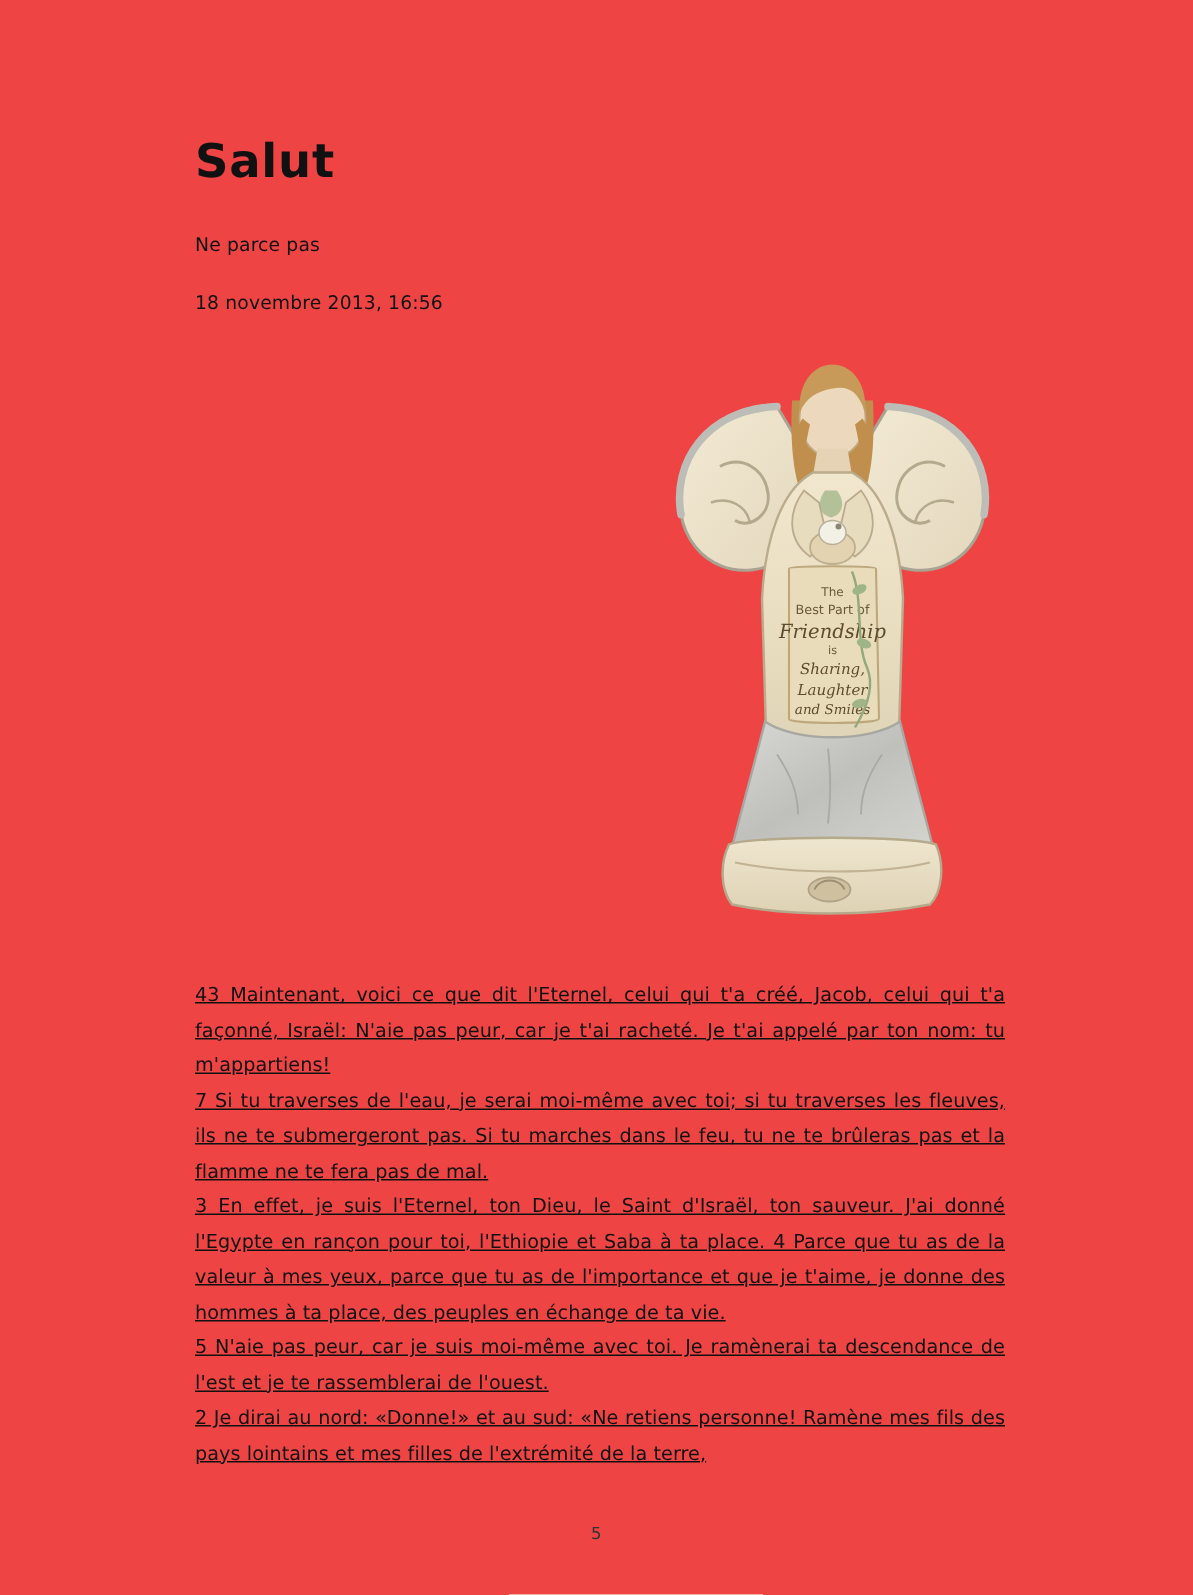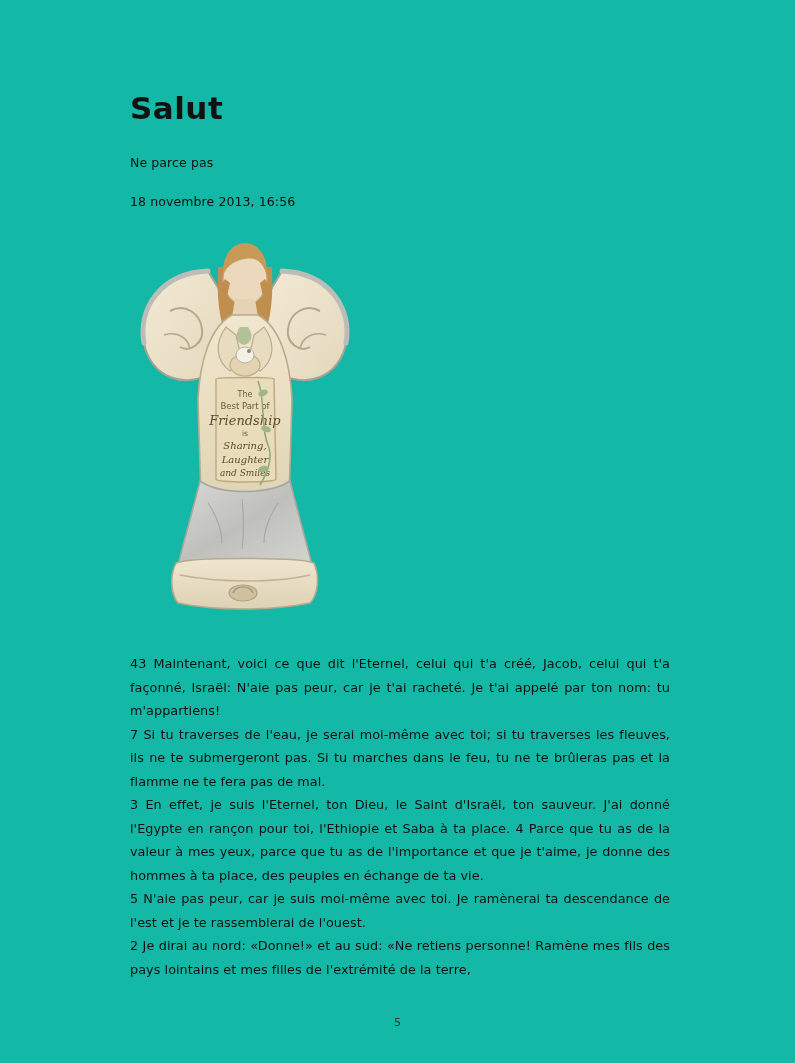--- a/index.html
+++ b/index.html
@@ -13,21 +13,21 @@
     position: relative;
     font-family: "DejaVu Sans", sans-serif;
     color: #111111;
     overflow: hidden;
   }
   .page {
     position: absolute;
     left: 0; top: 0;
     width: 795px;
     height: 1063px;
-    background: #14b8a6;
+    background: #ef4444;
   }
   .content {
     position: absolute;
     left: 130px;
     top: 88px;
     width: 540px;
   }
   .doc-title {
     font-family: "DejaVu Sans", sans-serif;
     font-size: 31px;
@@ -46,40 +46,41 @@
   .doc-date {
     font-size: 12.5px;
     color: #111;
     margin-top: 24px;
     letter-spacing: 0.1px;
   }
   .figure {
     margin-top: 22px;
     width: 540px;
     display: flex;
-    justify-content: flex-start;
+    justify-content: flex-end;
   }
   .figure-inner {
     width: 230px;
     height: 395px;
     position: relative;
   }
   
   .angel-svg { display:block; }
 
   .body-text {
     margin-top: 26px;
     font-size: 12.8px;
     line-height: 23.5px;
     color: #111;
     text-align: justify;
     letter-spacing: 0.05px;
   }
   .body-text p {
     margin: 0;
+    text-decoration: underline;
   }
   .page-number {
     position: absolute;
     left: 0;
     top: 1016px;
     width: 795px;
     text-align: center;
     font-size: 11px;
     color: #333;
   }

